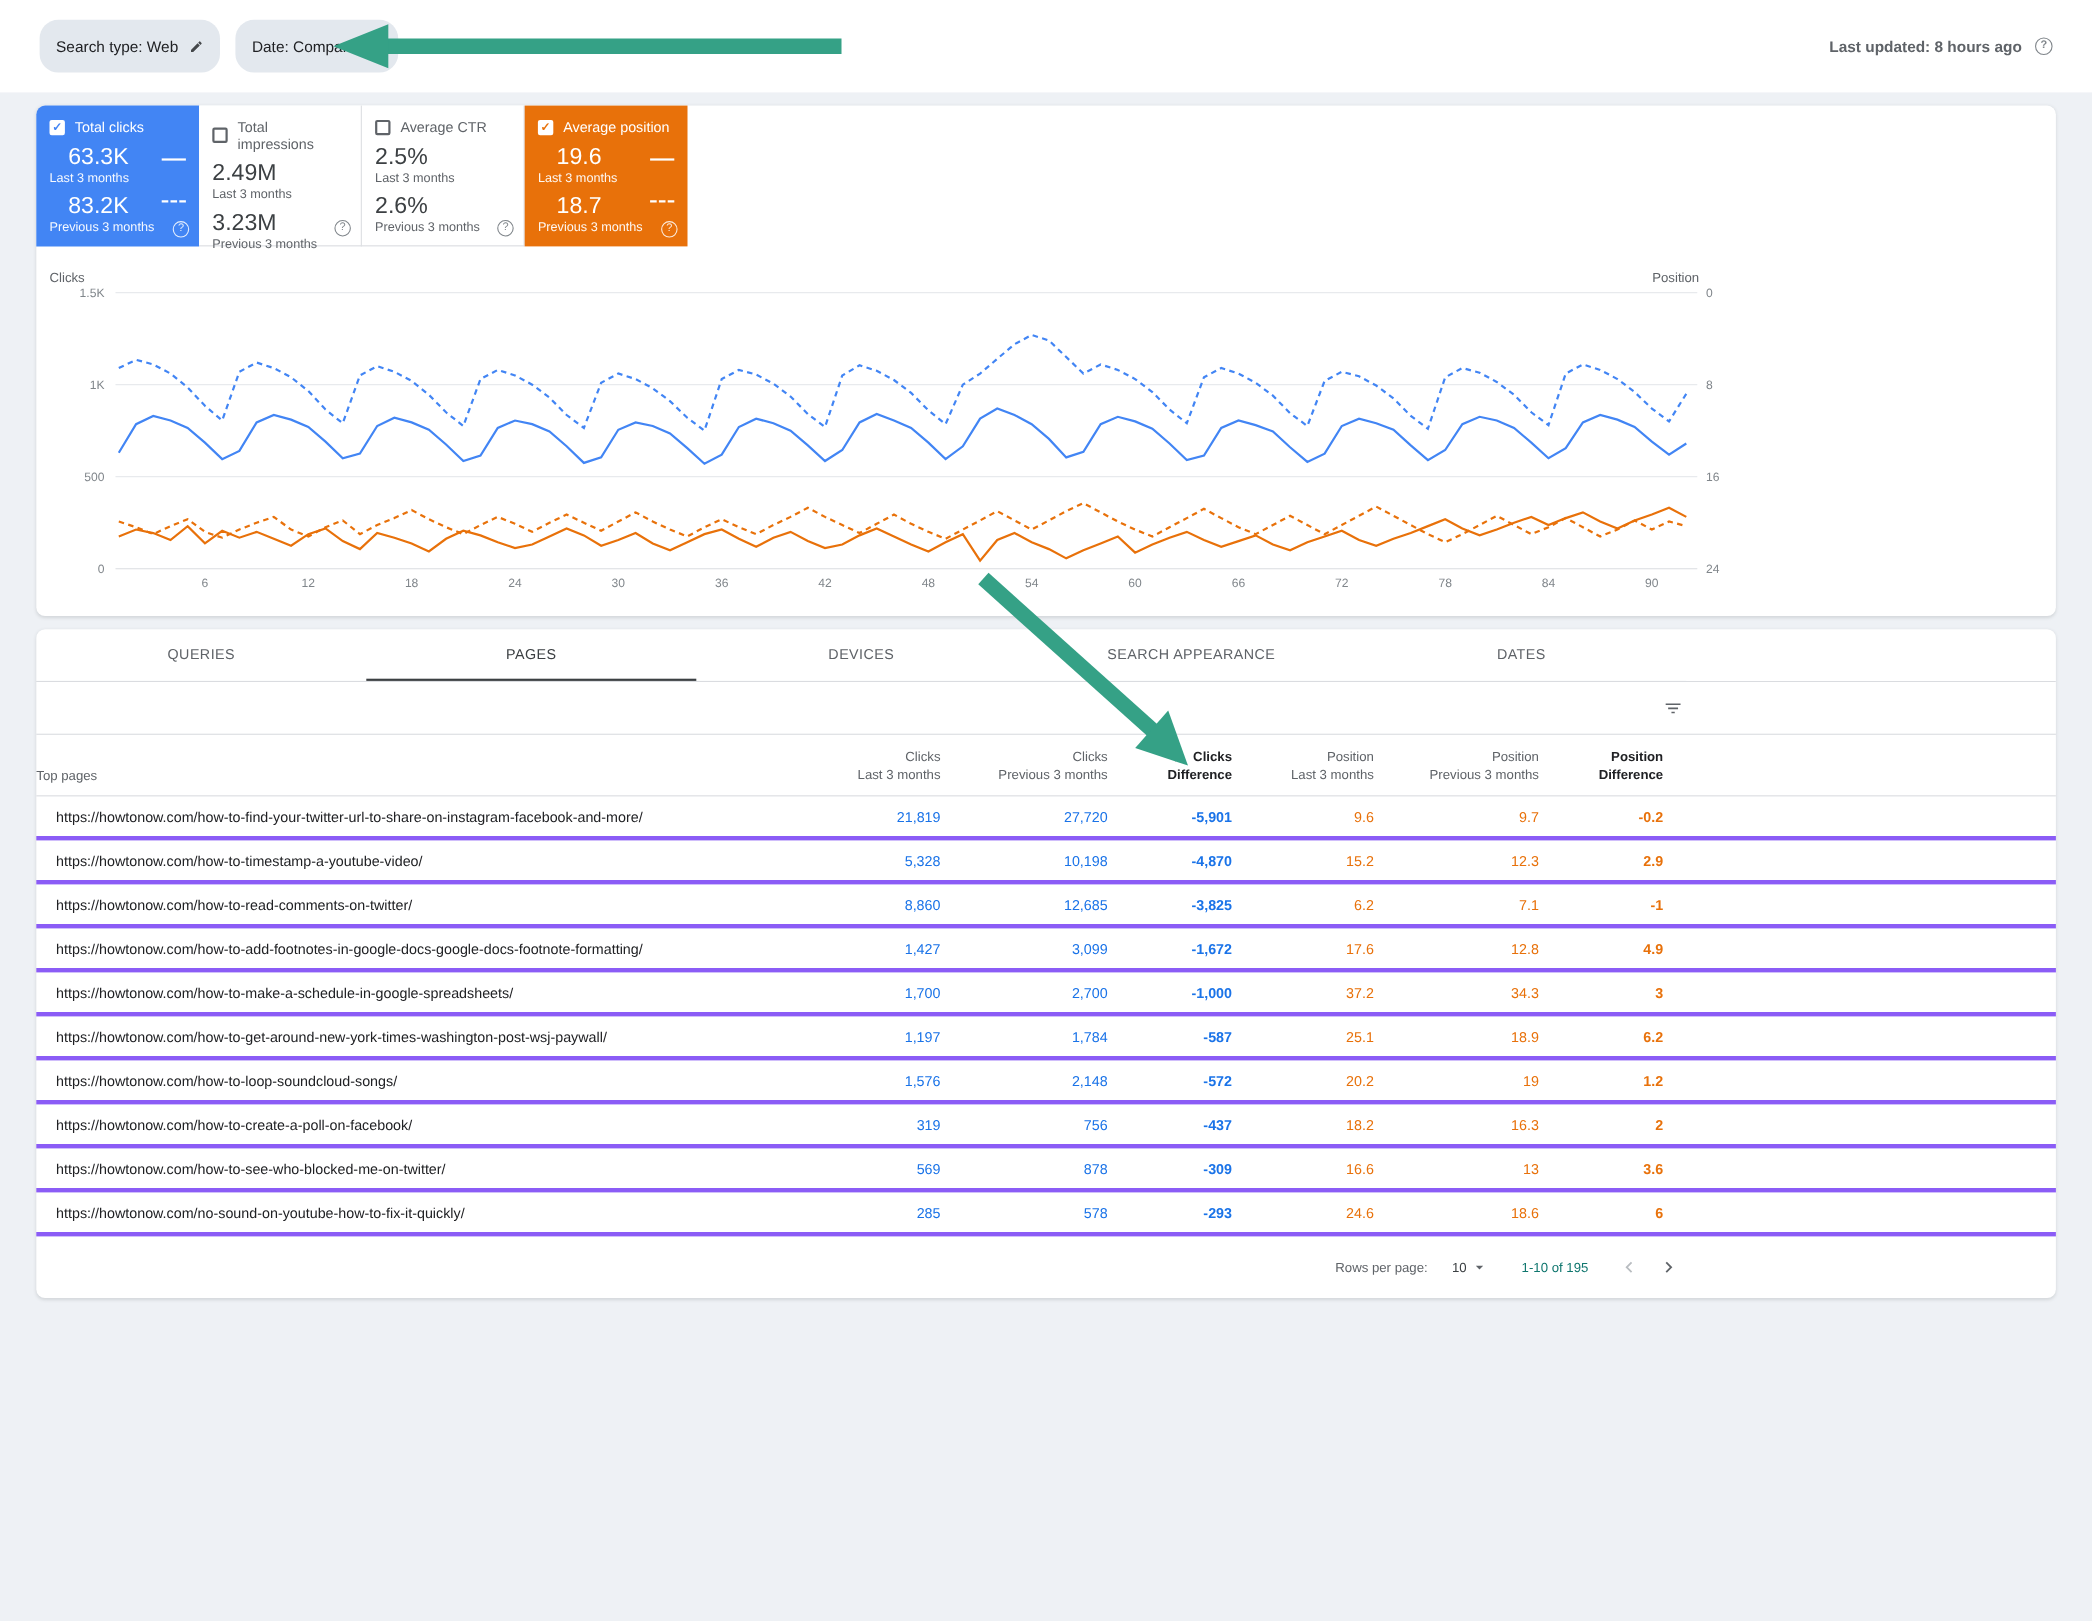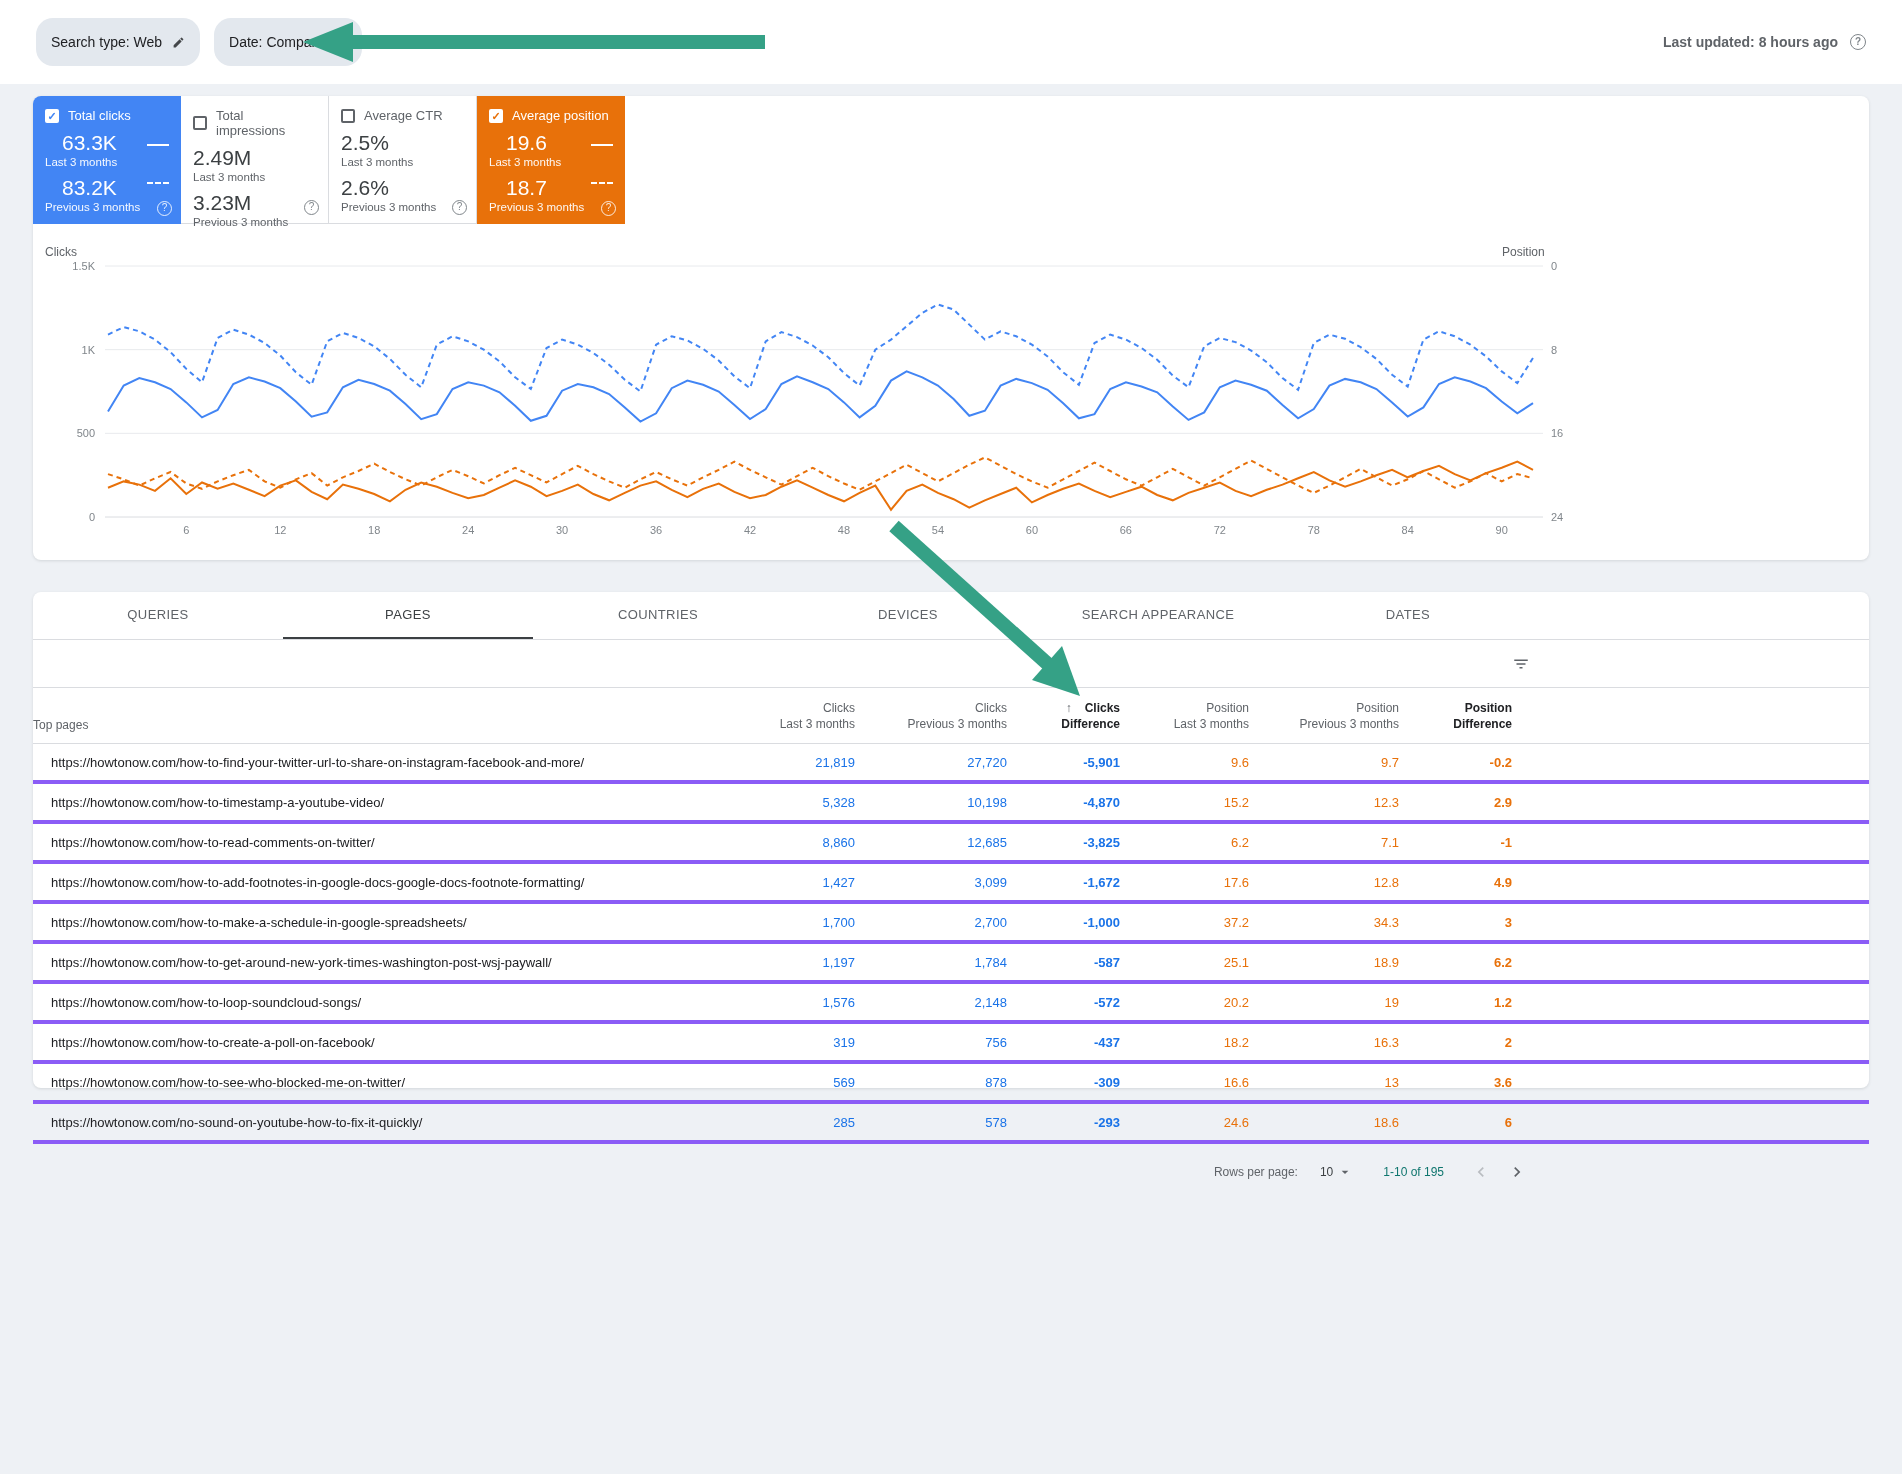--- a/index.html
+++ b/index.html
@@ -68,21 +68,21 @@
   .axis-corner.left{ left:12px; }
   .axis-corner.right{ left:1469px; }
   #chart-svg{ position:absolute; left:0; top:140px; }
   #chart-svg .gridline{ stroke:#e8eaed; stroke-width:1; }
   #chart-svg .axisline{ stroke:#dadce0; stroke-width:1; }
   #chart-svg text.tick{ font-size:11px; fill:#80868b; font-family:"Liberation Sans",sans-serif; }
   #chart-svg text.end{ text-anchor:end; }
   #chart-svg text.mid{ text-anchor:middle; }
   
   .table-panel{
-    position:absolute; left:33px; top:592px; width:1836px; height:496px;
+    position:absolute; left:33px; top:572px; width:1836px; height:608px;
     background:#fff; border-radius:8px; box-shadow:0 1px 3px rgba(60,64,67,.15);
   }
   .tab-bar{
     width:1500px; height:48px; display:flex; border-bottom:1px solid #dadce0;
   }
   .tab-bar-wrap{ border-bottom:1px solid #dadce0; height:48px; border-top-left-radius:8px; border-top-right-radius:8px; }
   .tab{
     flex:1; text-align:center; line-height:46px; font-size:13px; font-weight:500;
     letter-spacing:.4px; color:#5f6368; border-bottom:2px solid transparent; cursor:pointer;
   }
@@ -240,21 +240,20 @@
       <polyline points="75.0,251.7 90.7,245.4 106.3,248.6 122.0,254.9 137.6,242.3 153.3,258.0 169.0,246.5 184.6,252.8 200.3,247.5 215.9,253.8 231.6,260.1 247.3,249.6 262.9,244.4 278.6,255.9 294.2,263.2 309.9,248.6 325.5,252.8 341.2,258.0 356.9,265.3 372.5,253.8 388.2,246.5 403.8,250.7 419.5,256.9 435.2,262.2 450.8,259.0 466.5,251.7 482.1,244.4 497.8,250.7 513.5,260.1 529.1,254.9 544.8,248.6 560.4,258.0 576.1,264.3 591.8,256.9 607.4,249.6 623.1,245.4 638.7,253.8 654.4,261.1 670.1,252.8 685.7,247.5 701.4,255.9 717.0,262.2 732.7,259.0 748.4,250.7 764.0,244.4 779.7,251.7 795.3,259.0 811.0,265.3 826.6,256.9 842.3,249.6 858.0,273.7 873.6,254.9 889.3,248.6 904.9,256.9 920.6,263.2 936.3,271.6 951.9,264.3 967.6,258.0 983.2,251.7 998.9,266.4 1014.6,259.0 1030.2,252.8 1045.9,247.5 1061.5,254.9 1077.2,261.1 1092.9,255.9 1108.5,250.7 1124.2,259.0 1139.8,264.3 1155.5,256.9 1171.2,251.7 1186.8,246.5 1202.5,254.9 1218.1,260.1 1233.8,253.8 1249.5,248.6 1265.1,242.3 1280.8,236.0 1296.4,244.4 1312.1,250.7 1327.7,245.4 1343.4,239.2 1359.1,233.9 1374.7,241.3 1390.4,235.0 1406.0,229.8 1421.7,238.1 1437.4,244.4 1453.0,237.1 1468.7,231.8 1484.3,225.6 1500.0,233.9" fill="none" stroke="#e8710a" stroke-width="2"></polyline>
       <polyline points="75.0,238.1 90.7,243.3 106.3,249.6 122.0,242.3 137.6,236.0 153.3,247.5 169.0,252.8 184.6,245.4 200.3,239.2 215.9,233.9 231.6,245.4 247.3,251.7 262.9,243.3 278.6,237.1 294.2,249.6 309.9,241.3 325.5,235.0 341.2,227.7 356.9,236.0 372.5,243.3 388.2,249.6 403.8,241.3 419.5,233.9 435.2,240.2 450.8,247.5 466.5,239.2 482.1,231.8 497.8,239.2 513.5,246.5 529.1,238.1 544.8,229.8 560.4,238.1 576.1,245.4 591.8,251.7 607.4,243.3 623.1,236.0 638.7,243.3 654.4,249.6 670.1,241.3 685.7,233.9 701.4,225.6 717.0,233.9 732.7,241.3 748.4,248.6 764.0,240.2 779.7,231.8 795.3,240.2 811.0,247.5 826.6,253.8 842.3,245.4 858.0,237.1 873.6,228.7 889.3,237.1 904.9,245.4 920.6,237.1 936.3,228.7 951.9,221.4 967.6,229.8 983.2,238.1 998.9,245.4 1014.6,251.7 1030.2,243.3 1045.9,235.0 1061.5,226.6 1077.2,235.0 1092.9,243.3 1108.5,249.6 1124.2,241.3 1139.8,232.9 1155.5,241.3 1171.2,249.6 1186.8,241.3 1202.5,232.9 1218.1,224.5 1233.8,232.9 1249.5,241.3 1265.1,249.6 1280.8,256.9 1296.4,249.6 1312.1,241.3 1327.7,232.9 1343.4,241.3 1359.1,249.6 1374.7,243.3 1390.4,235.0 1406.0,243.3 1421.7,251.7 1437.4,245.4 1453.0,237.1 1468.7,245.4 1484.3,238.1 1500.0,242.3" fill="none" stroke="#e8710a" stroke-width="2" stroke-dasharray="5 4"></polyline>
     </svg>
 </div>
 
 <div class="table-panel">
   <div class="tab-bar-wrap">
     <div class="tab-bar">
         <div class="tab">QUERIES</div>
         <div class="tab active">PAGES</div>
-        <div class="tab">COUNTRIES</div>
         <div class="tab">DEVICES</div>
         <div class="tab">SEARCH APPEARANCE</div>
         <div class="tab">DATES</div>
       </div>
   </div>
   <div class="filter-row">
     <span class="filter-icon">
       <svg width="18" height="18" viewBox="0 0 24 24">
           <path d="M10 18h4v-2h-4v2zM3 6v2h18V6H3zm3 7h12v-2H6v2z"></path>
         </svg>

